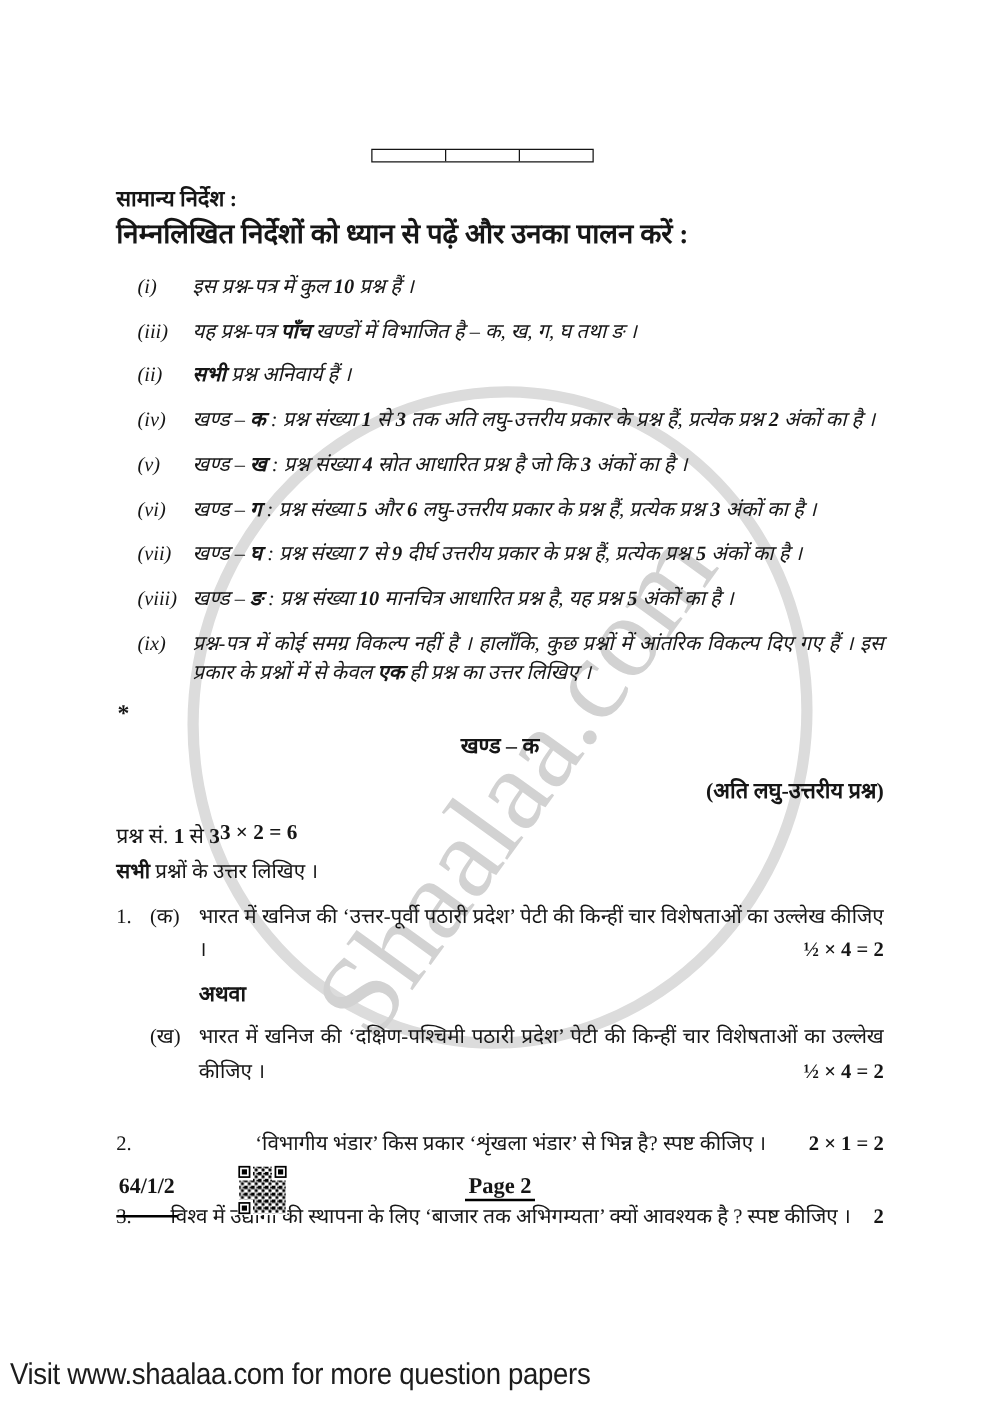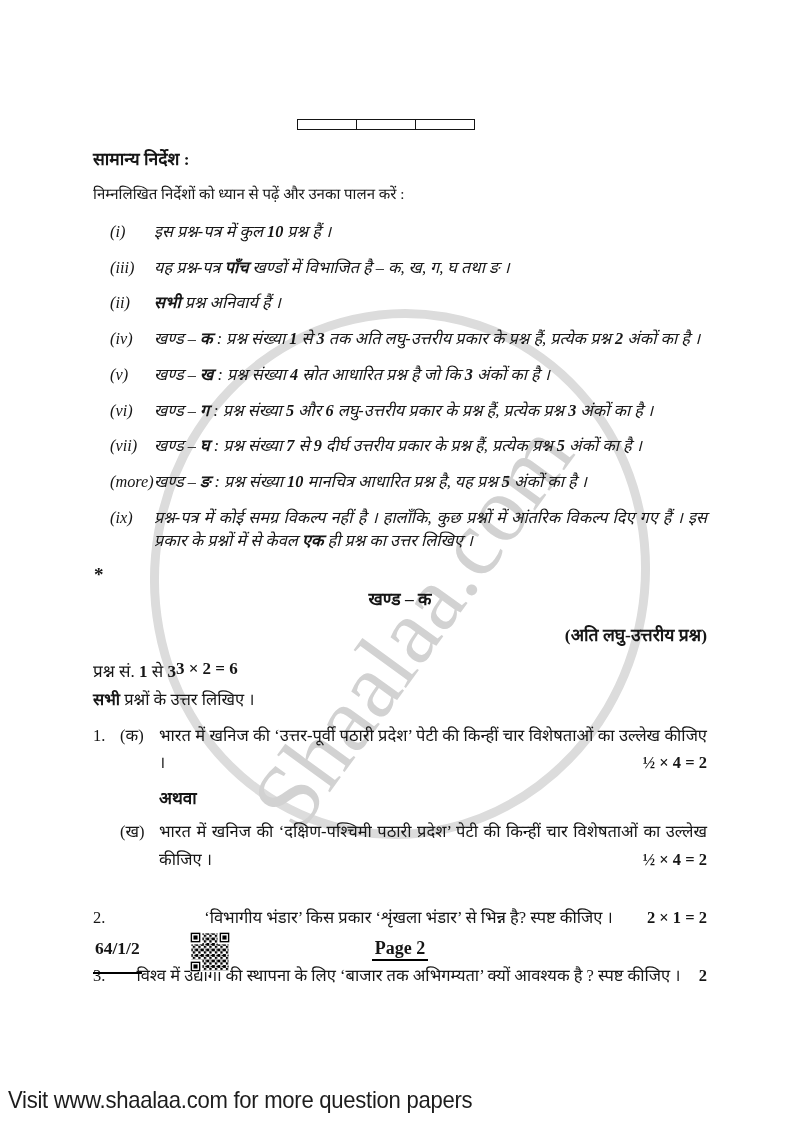--- a/index.html
+++ b/index.html
@@ -14,21 +14,21 @@
   .watermark{position:absolute;left:0;top:0;pointer-events:none;z-index:0}
 
   
   .answer-boxes{position:absolute;left:297px;top:119px;width:176px;height:9px;display:flex;border:1.6px solid #151515;z-index:2;background:transparent}
   .box-cell{flex:1;border-right:1.6px solid #151515}
   .box-cell:last-child{border-right:none}
 
   .content{position:absolute;left:93px;top:146px;width:614px;z-index:2}
 
   .gi-heading{font-weight:bold;font-size:17.5px}
-  .gi-sub{font-weight:normal;font-size:15px;margin-top:13px}
+  .gi-sub{font-weight:bold;font-size:22px;}
   .gi-list{margin-top:17px}
   .gi-item{display:flex;font-style:italic;font-size:16.3px;line-height:1.42;margin-bottom:12.6px}
   .gi-num{width:44px;flex:none;margin-left:17px}
   .gi-text{flex:1;text-align:justify}
 
   .star{font-size:19px;font-weight:bold;margin:4px 0 0 1px;line-height:1}
   .sec-title{text-align:center;font-weight:bold;font-size:17.5px;margin-top:2px}
   .sec-sub{text-align:right;font-weight:bold;font-size:17.5px;margin-top:12px}
   .range-row{display:flex;justify-content:flex-start;font-size:17px;margin-top:13px}
   .marks{font-weight:bold;white-space:nowrap}
@@ -110,21 +110,21 @@
         <span class="gi-num">(vi)</span>
         <span class="gi-text"><span>खण्ड – </span><span class="bold">ग</span><span> : प्रश्न संख्या </span><span class="bold">5</span><span> और </span><span class="bold">6</span><span> लघु-उत्तरीय प्रकार के प्रश्न हैं, प्रत्येक प्रश्न </span><span class="bold">3</span><span> अंकों का है ।</span></span>
       </div>
 
       <div class="gi-item">
         <span class="gi-num">(vii)</span>
         <span class="gi-text"><span>खण्ड – </span><span class="bold">घ</span><span> : प्रश्न संख्या </span><span class="bold">7</span><span> से </span><span class="bold">9</span><span> दीर्घ उत्तरीय प्रकार के प्रश्न हैं, प्रत्येक प्रश्न </span><span class="bold">5</span><span> अंकों का है ।</span></span>
       </div>
 
       <div class="gi-item">
-        <span class="gi-num">(more)</span>
+        <span class="gi-num">(viii)</span>
         <span class="gi-text"><span>खण्ड – </span><span class="bold">ङ</span><span> : प्रश्न संख्या </span><span class="bold">10</span><span> मानचित्र आधारित प्रश्न है, यह प्रश्न </span><span class="bold">5</span><span> अंकों का है ।</span></span>
       </div>
 
       <div class="gi-item">
         <span class="gi-num">(ix)</span>
         <span class="gi-text"><span>प्रश्न-पत्र में कोई समग्र विकल्प नहीं है । हालाँकि, कुछ प्रश्नों में आंतरिक विकल्प दिए गए हैं । इस प्रकार के प्रश्नों में से केवल </span><span class="bold">एक</span><span> ही प्रश्न का उत्तर लिखिए ।</span></span>
       </div>
     </div>
 
   <div class="star">*</div>

